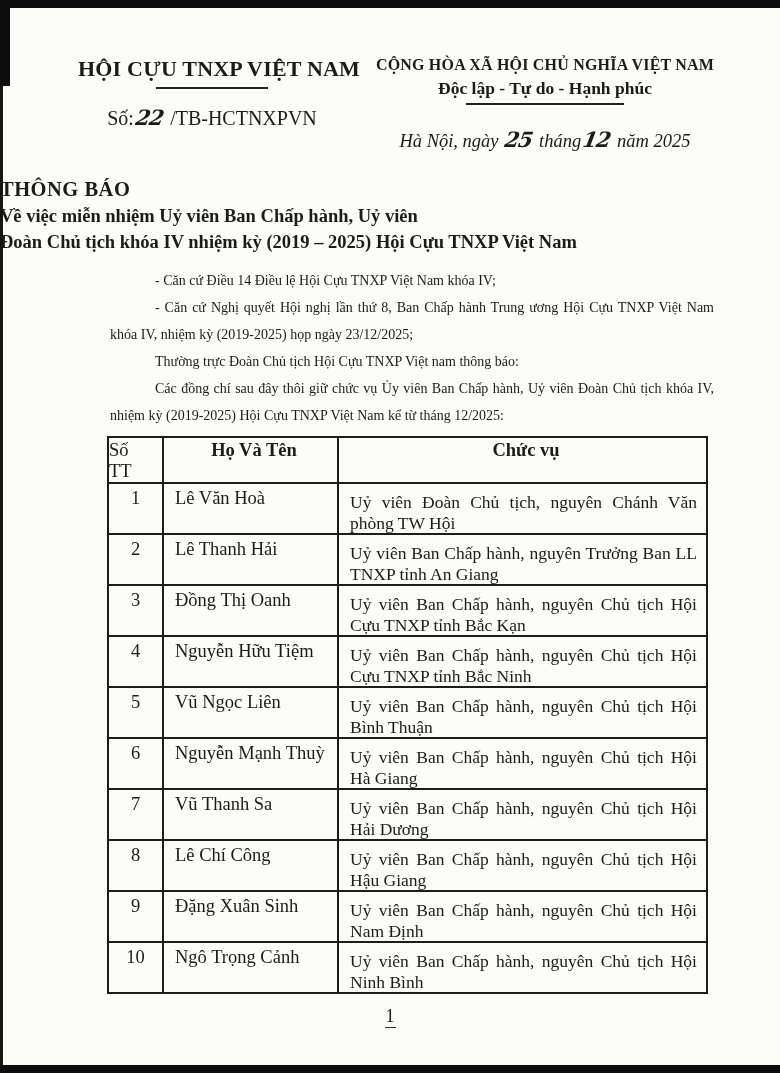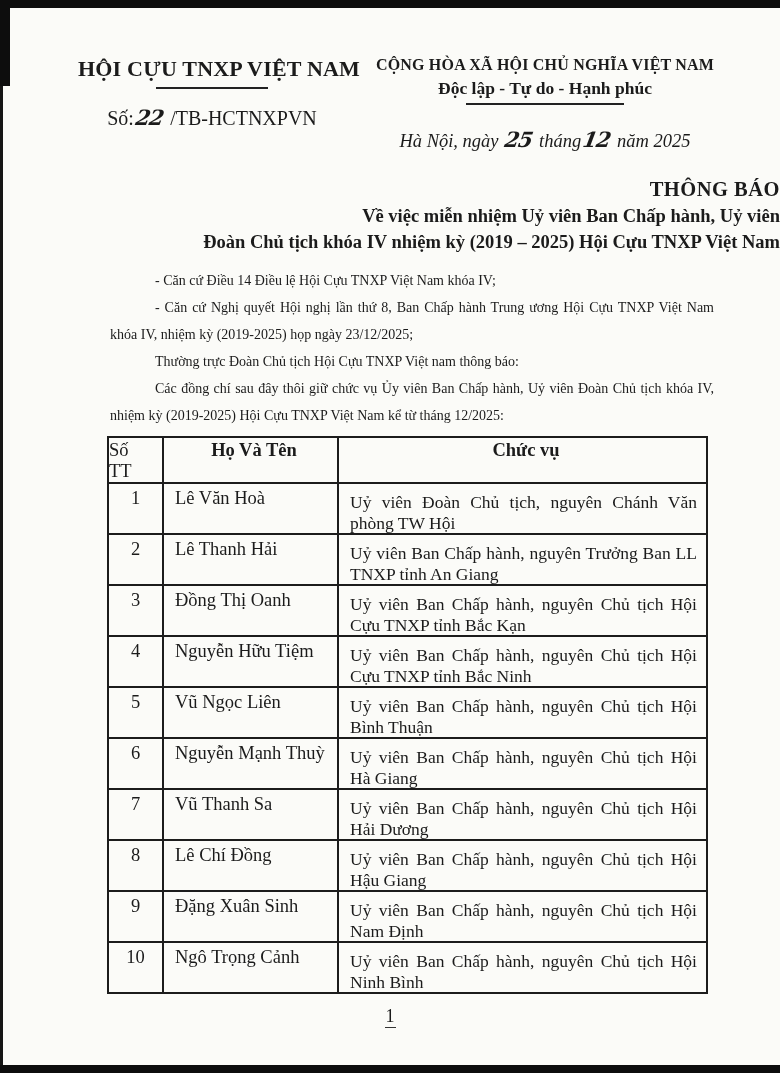--- a/index.html
+++ b/index.html
@@ -24,21 +24,21 @@
   .org-underline { width:112px; height:2px; background:#222; margin:5px auto 0; }
   .doc-no { font-size:20px; margin-top:16px; white-space:nowrap; }
   .republic { font-weight:bold; font-size:16px; white-space:nowrap; letter-spacing:.2px; }
   .motto { font-weight:bold; font-size:17.5px; margin-top:4px; white-space:nowrap; }
   .motto-underline { width:158px; height:2px; background:#222; margin:4px auto 0; }
   .date-line { font-style:italic; font-size:18.5px; margin-top:22px; white-space:nowrap; }
   .hand { font-family:"DejaVu Serif", serif; font-style:italic; font-weight:bold;
           font-size:21px; display:inline-block; transform:skewX(-10deg); letter-spacing:-1px; }
   .hand-sm { margin:0 2px; }
 
-  .title-block { text-align:right; margin-top:26px; }
+  .title-block { text-align:left; margin-top:26px; }
   .title-main { font-weight:bold; font-size:20.5px; letter-spacing:.5px; }
   .title-sub  { font-weight:bold; font-size:18.5px; margin-top:5px; }
 
   .body-text { margin:14px 66px 0 110px; font-size:14px; line-height:27px; text-align:justify; }
   .body-text p { text-indent:45px; }
 
   table.roster {
     margin:7px 0 0 107px;
     width:599px;
     border-collapse:collapse;
@@ -146,21 +146,21 @@
     <td class="c-name">Nguyễn Mạnh Thuỳ</td>
     <td class="c-pos">Uỷ viên Ban Chấp hành, nguyên Chủ tịch Hội Hà Giang</td>
   </tr>
   <tr>
     <td class="c-no">7</td>
     <td class="c-name">Vũ Thanh Sa</td>
     <td class="c-pos">Uỷ viên Ban Chấp hành, nguyên Chủ tịch Hội Hải Dương</td>
   </tr>
   <tr>
     <td class="c-no">8</td>
-    <td class="c-name">Lê Chí Đồng</td>
+    <td class="c-name">Lê Chí Công</td>
     <td class="c-pos">Uỷ viên Ban Chấp hành, nguyên Chủ tịch Hội Hậu Giang</td>
   </tr>
   <tr>
     <td class="c-no">9</td>
     <td class="c-name">Đặng Xuân Sinh</td>
     <td class="c-pos">Uỷ viên Ban Chấp hành, nguyên Chủ tịch Hội Nam Định</td>
   </tr>
   <tr>
     <td class="c-no">10</td>
     <td class="c-name">Ngô Trọng Cảnh</td>

